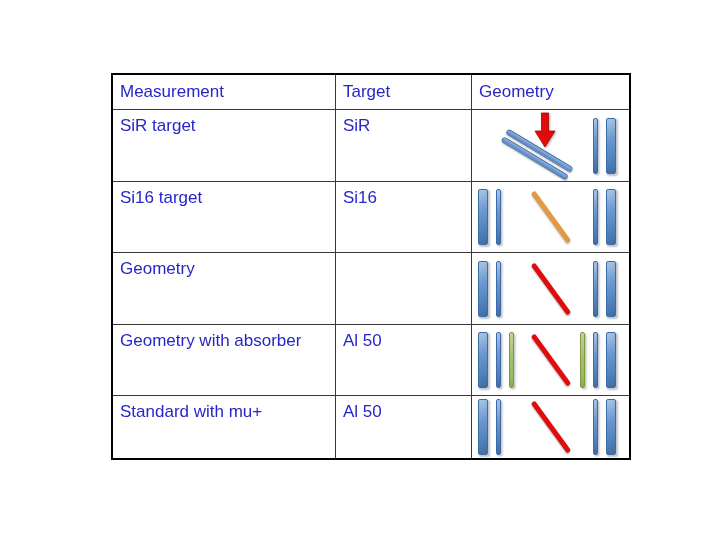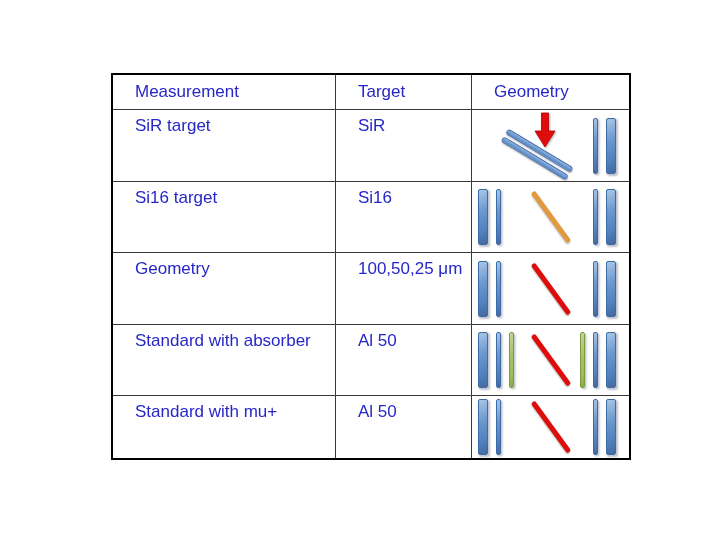--- a/index.html
+++ b/index.html
@@ -20,21 +20,21 @@
     background:#ffffff;
   }
   .tr { display:contents; }
   .td {
     box-sizing:border-box;
     border-right:1px solid #383838;
     border-bottom:1px solid #383838;
     color:#2626c9;
     font-size:17px;
     line-height:1.18;
-    padding:6px 4px 4px 22px;
+    padding:6px 4px 4px 7px;
     overflow:hidden;
   }
   .tr .td:last-child { border-right:none; }
   .tr:last-child .td { border-bottom:none; }
   .th { padding-top:7px; }
 
   
   .geo { position:relative; padding:0; }
   .bars {
     position:absolute; top:50%; transform:translateY(-50%);
@@ -126,39 +126,38 @@
           <div class="bars right">
             <div class="bar thin blue"></div>
             <div class="bar thick blue"></div>
           </div>
         </div>
     </div>
 
     <div class="tr">
       <div class="td">Geometry</div>
       <div class="td">
-        <div>100,50,25 μm</div>
       </div>
       <div class="td geo">
           <div class="bars left">
             <div class="bar thick blue"></div>
             <div class="bar thin blue"></div>
           </div>
           <div class="mid">
             <div class="diag" style="background: rgb(224, 11, 11);"></div>
           </div>
           <div class="bars right">
             <div class="bar thin blue"></div>
             <div class="bar thick blue"></div>
           </div>
         </div>
     </div>
 
     <div class="tr">
-      <div class="td">Standard with absorber</div>
+      <div class="td">Geometry with absorber</div>
       <div class="td">
         <div>Al 50</div>
       </div>
       <div class="td geo">
           <div class="bars left">
             <div class="bar thick blue"></div>
             <div class="bar thin blue"></div>
             <div class="bar thin green"></div>
           </div>
           <div class="mid">

